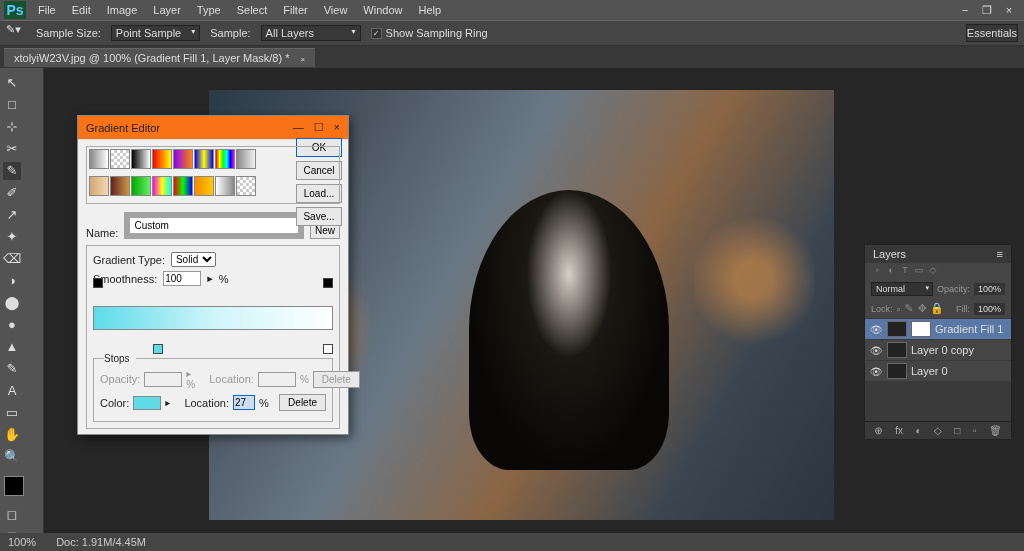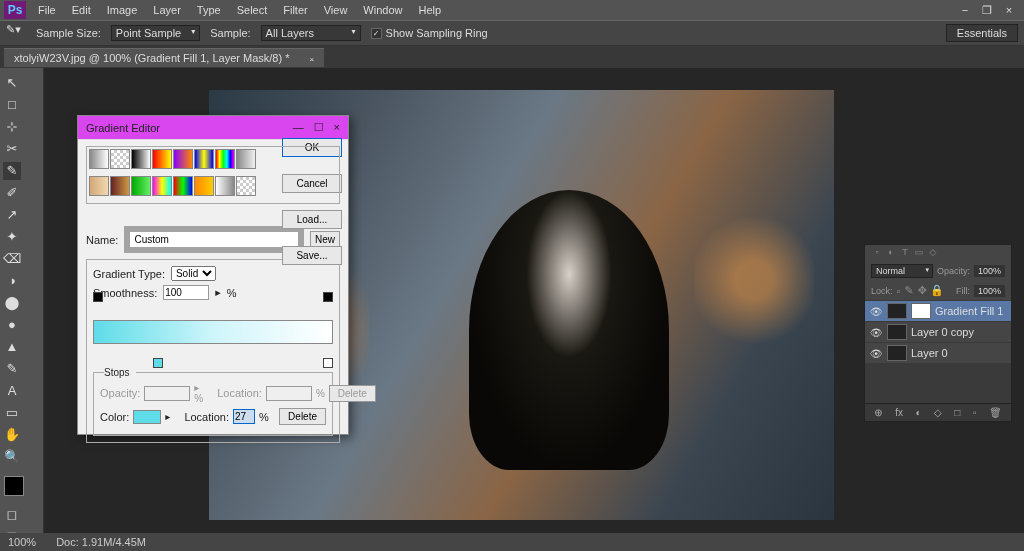--- a/index.html
+++ b/index.html
@@ -1,32 +1,32 @@
 <!DOCTYPE html>
 <html><head>
 <meta charset="utf-8">
 <style>
 * { margin: 0; padding: 0; box-sizing: border-box; font-family: Tahoma, Arial, sans-serif; font-size: 11px; }
 body { background: #535353; width: 1024px; height: 551px; overflow: hidden; position: relative; }
 
 .menubar { background: #535353; height: 20px; display: flex; align-items: center; color: #ddd; }
-.ps-logo { width: 22px; height: 18px; background: #701a75; color: #5cc8ff; display: flex; align-items: center; justify-content: center; font-weight: bold; font-size: 12px; margin: 0 4px; }
+.ps-logo { width: 22px; height: 18px; background: #14532d; color: #5cc8ff; display: flex; align-items: center; justify-content: center; font-weight: bold; font-size: 14px; margin: 0 4px; }
 .menubar .mi { padding: 20px 8px; cursor: pointer; }
 .winctl { margin-left: auto; display: flex; gap: 8px; padding-right: 8px; }
 .winctl span { width: 14px; text-align: center; cursor: pointer; }
 
 .optbar { background: #454545; height: 26px; display: flex; align-items: center; color: #ddd; padding: 0 6px; gap: 10px; font-size: 10px; border-top: 1px solid #666; border-bottom: 1px solid #333; }
 .optbar .tool-icon { width: 20px; height: 20px; }
 .optbar .sel { background: #383838; border: 1px solid #222; padding: 1px 18px 1px 4px; color: #ddd; position: relative; }
 .optbar .sel::after { content: "▾"; position: absolute; right: 4px; font-size: 8px; }
 .optbar .chk { width: 11px; height: 11px; background: #333; border: 1px solid #666; display: inline-block; vertical-align: middle; margin-right: 4px; text-align: center; line-height: 9px; font-size: 8px; }
-.optright { margin-left: auto; background: #383838; padding: 2px 10px; border: 1px solid #222; }
+.optright { margin-left: auto; background: #383838; padding: 2px 0; border: 1px solid #222; }
 
 .tabbar { background: #383838; height: 22px; display: flex; align-items: center; padding-left: 4px; }
-.doctab { background: #535353; color: #ddd; padding: 3px 10px; font-size: 10px; display: flex; align-items: flex-end; gap: 20px; border-top: 1px solid #666; }
+.doctab { background: #535353; color: #ddd; padding: 3px 10px; font-size: 10px; display: flex; align-items: flex-end; gap: 11px; border-top: 1px solid #666; }
 .doctab .x { font-size: 8px; }
 
 .workspace { position: absolute; top: 68px; left: 44px; right: 0; bottom: 18px; background: #262626; }
 .canvas { position: absolute; left: 165px; top: 22px; width: 625px; height: 430px; background: linear-gradient(120deg, #2a3a45 0%, #4a5560 20%, #6a7885 40%, #8a6545 60%, #3a4550 80%, #2a3540 100%); }
 .canvas .fig { position: absolute; left: 260px; top: 100px; width: 200px; height: 280px; background: radial-gradient(ellipse at 50% 30%, #d8d0c8 0%, #1a1812 30%, #0a0806 70%); border-radius: 50% 50% 20% 20%; }
 .canvas .tree1 { position: absolute; left: 10px; top: 150px; width: 150px; height: 180px; background: radial-gradient(circle, #c87838 20%, transparent 70%); opacity: 0.7; }
 .canvas .tree2 { position: absolute; right: 20px; top: 120px; width: 120px; height: 140px; background: radial-gradient(circle, #d89048 20%, transparent 70%); opacity: 0.6; }
 
 .toolbar { position: absolute; top: 68px; left: 0; width: 44px; bottom: 18px; background: #535353; border-right: 1px solid #333; padding: 4px 2px; }
 .toolbar .tbtn { width: 18px; height: 18px; margin: 2px 1px; display: inline-block; color: #ddd; text-align: center; line-height: 18px; font-size: 13px; cursor: pointer; }
@@ -48,44 +48,44 @@
 .layers-panel .lyr.sel { background: #5978a5; }
 .layers-panel .eye { width: 14px; text-align: center; font-size: 10px; }
 .layers-panel .thumb { width: 20px; height: 16px; background: #222; border: 1px solid #666; }
 .layers-panel .thumb.mask { background: #fff; }
 .layers-panel .lname { font-size: 11px; }
 .layers-panel .extra { height: 40px; background: #3a3a3a; }
 .layers-panel .ftr { display: flex; justify-content: space-around; padding: 3px; background: #383838; border-top: 1px solid #222; }
 .layers-panel .ftr span { font-size: 10px; color: #aaa; cursor: pointer; }
 
 .ged { position: absolute; left: 77px; top: 115px; width: 272px; height: 320px; background: #f0f0f0; border: 1px solid #888; box-shadow: 3px 3px 10px rgba(0,0,0,0.5); color: #222; }
-.ged .titlebar { background: #d946ef; padding: 5px 8px; display: flex; align-items: center; border-bottom: 1px solid #ddd; font-size: 11px; }
+.ged .titlebar { background: #f97316; padding: 5px 8px; display: flex; align-items: center; border-bottom: 1px solid #ddd; font-size: 11px; }
 .ged .titlebar .btns { margin-left: auto; display: flex; gap: 10px; }
 .ged .body { padding: 4px 8px 8px 8px; }
 .ged .presets-box { border: 1px solid #aaa; margin-top: 2px; padding: 2px; position: relative; }
 .ged .presets-hdr { font-size: 10px; display: flex; justify-content: space-between; padding: 0 4px; }
 .ged .presets-grid { display: flex; flex-wrap: wrap; gap: 1px; height: 52px; overflow: hidden; width: 180px; }
 .ged .preset { width: 20px; height: 20px; border: 1px solid #888; }
-.ged .name-row { display: flex; align-items: center; gap: 6px; margin-top: 22px; }
+.ged .name-row { display: flex; align-items: flex-end; gap: 6px; margin-top: 8px; }
 .ged .name-row input { flex: 1; border: 6px solid #a3a3a3; padding: 2px 4px; font-size: 10px; }
 .ged .type-row { border: 1px solid #aaa; margin-top: 6px; padding: 6px; }
 .ged .type-row .line { display: flex; align-items: center; gap: 6px; margin-bottom: 4px; }
 .ged .type-row select { font-size: 10px; }
-.ged .sm-inp { width: 46px; border: 1px solid #999; font-size: 10px; padding: 1px; }
+.ged .sm-inp { width: 38px; border: 1px solid #999; font-size: 10px; padding: 1px; }
 .ged .gradbar { height: 24px; border: 1px solid #888; background: linear-gradient(90deg, #5edce8 0%, #cef5fa 50%, #fff 100%); position: relative; margin-top: 4px; }
 .ged .gstop { position: absolute; width: 10px; height: 10px; border: 1px solid #444; bottom: -12px; transform: translateX(-50%); }
 .ged .gstopt { position: absolute; width: 10px; height: 10px; border: 1px solid #444; top: -12px; background: #000; transform: translateX(-50%); }
 .ged .stops { border: 1px solid #aaa; margin-top: 16px; padding: 6px; }
 .ged .stops .line { display: flex; align-items: center; gap: 4px; margin-bottom: 4px; font-size: 10px; }
 .ged .stops .disabled { color: #999; }
 .ged .color-sw { width: 28px; height: 14px; border: 1px solid #888; background: #5edce8; }
 .ged .loc-inp { width: 22px; border: 1px solid #06c; background: #cde; font-size: 10px; padding: 1px; }
 .ged .del-btn { background: #e8e8e8; border: 1px solid #999; padding: 2px 8px; font-size: 10px; margin-left: auto; }
 .ged .del-btn.dis { color: #999; }
-.ged-right { position: absolute; right: 6px; top: 22px; width: 60px; display: flex; flex-direction: column; gap: 17px; }
+.ged-right { position: absolute; right: 6px; top: 22px; width: 46px; display: flex; flex-direction: column; gap: 4px; }
 .ged-right button { background: #e8e8e8; border: 1px solid #999; padding: 3px 2px; font-size: 10px; }
 .ged-right button.ok { border: 1px solid #06c; }
 .new-btn { background: #e8e8e8; border: 1px solid #999; padding: 2px 4px; font-size: 10px; }
 </style>
 </head>
 <body>
 
 <div class="menubar">
   <div class="ps-logo">Ps</div>
   <div id="menu-items" style="display: flex;">
@@ -133,20 +133,24 @@
 
 <div class="workspace">
   <div class="canvas">
     <div class="tree1"></div>
     <div class="tree2"></div>
     <div class="fig"></div>
   </div>
 </div>
 
 <div class="layers-panel">
+  <div class="hdr">
+      <span>Layers</span>
+      <span>≡</span>
+    </div>
   <div class="mini-icons">
     <span>▫</span>
       <span>◐</span>
       <span>T</span>
       <span>▭</span>
       <span>◇</span>
   </div>
   <div class="row">
     <span class="sel2">Normal</span>
     <span class="lbl">Opacity:</span>

